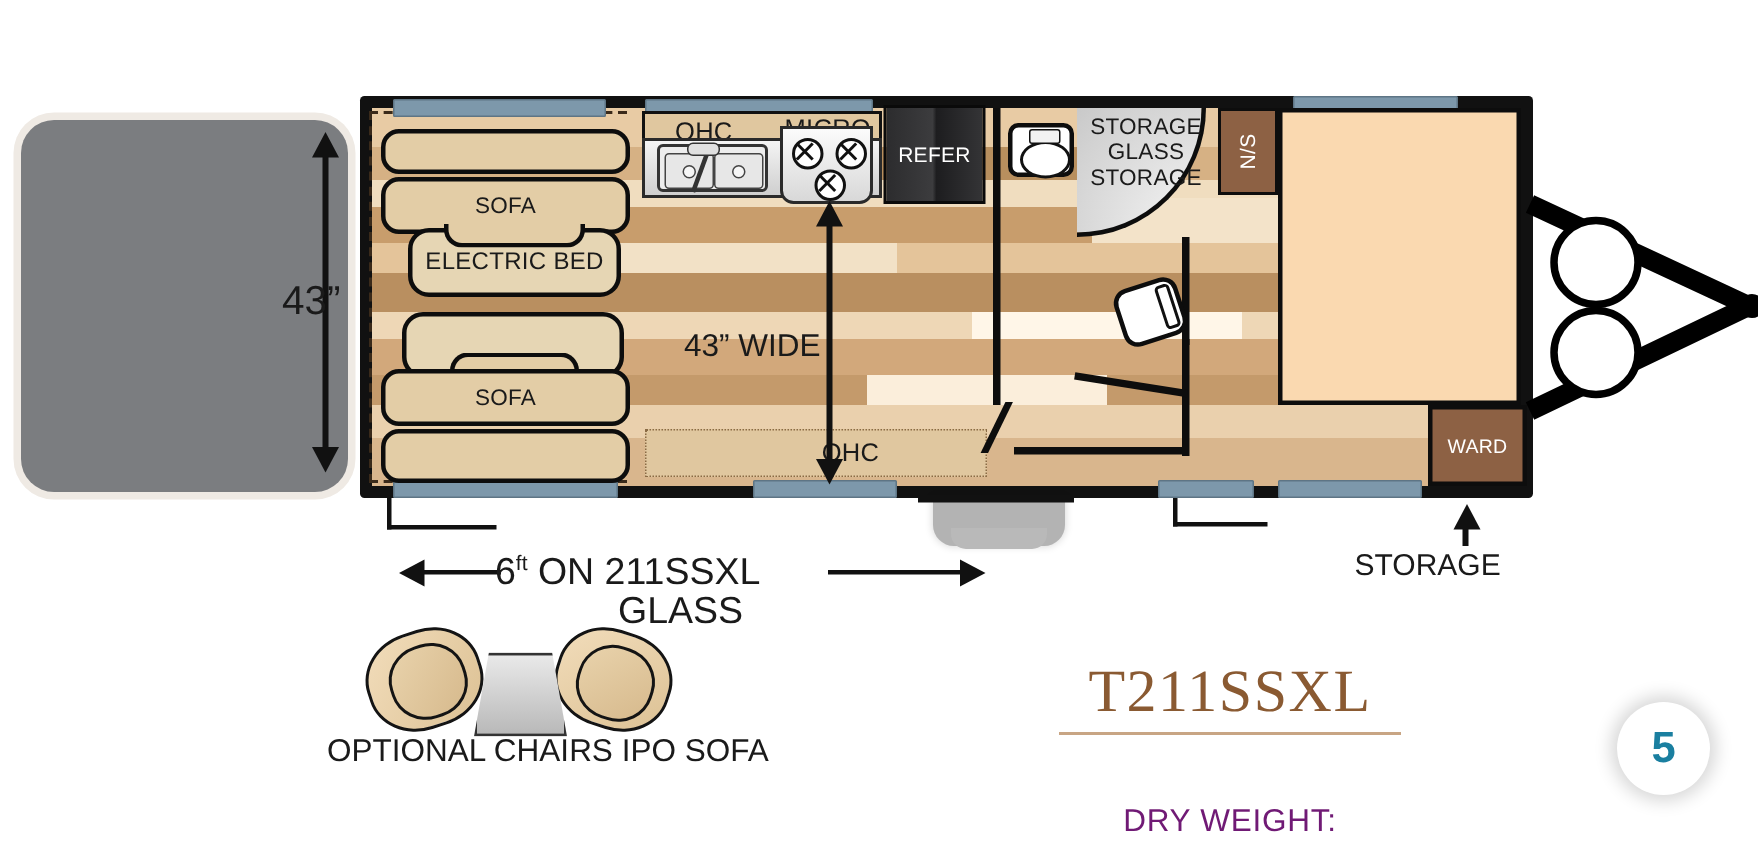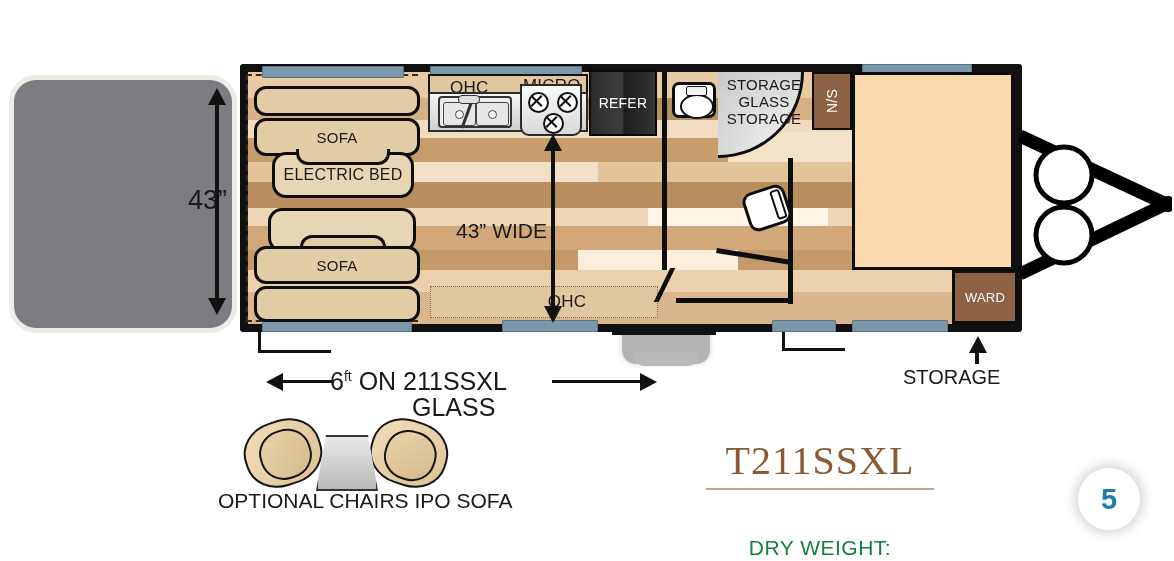--- a/index.html
+++ b/index.html
@@ -154,21 +154,21 @@
          border:2px solid #141414;border-radius:34px/30px;}
   .chair-in{position:absolute;left:13px;top:8px;width:48px;height:46px;
          border:2px solid #141414;border-radius:24px/23px;
          background:linear-gradient(135deg,#e9d3ac,#d6b98c);}
 
   
   #model{left:700px;top:439px;width:240px;text-align:center;}
   #model-name{font-family:"Liberation Serif",serif;font-size:40px;color:#8a5a32;
               letter-spacing:1px;line-height:44px;}
   #model-rule{height:2px;background:#c8a584;margin:5px 6px 7px 6px;}
-  #dry-label{font-size:21px;color:#15803d;letter-spacing:.5px;margin-top:46px;}
+  #dry-label{font-size:21px;color:#701a75;letter-spacing:.5px;margin-top:46px;}
   #dry-value{font-family:"Liberation Serif",serif;font-size:35px;color:#8a5a32;
              font-weight:bold;margin-top:1px;}
 
   
   #badge{left:1078px;top:468px;width:62px;height:62px;border-radius:50%;
          background:#fff;box-shadow:0 0 11px 4px rgba(0,0,0,.16);
          color:#1a7fa0;font-size:29px;font-weight:bold;}
 </style>
 </head>
 <body>

